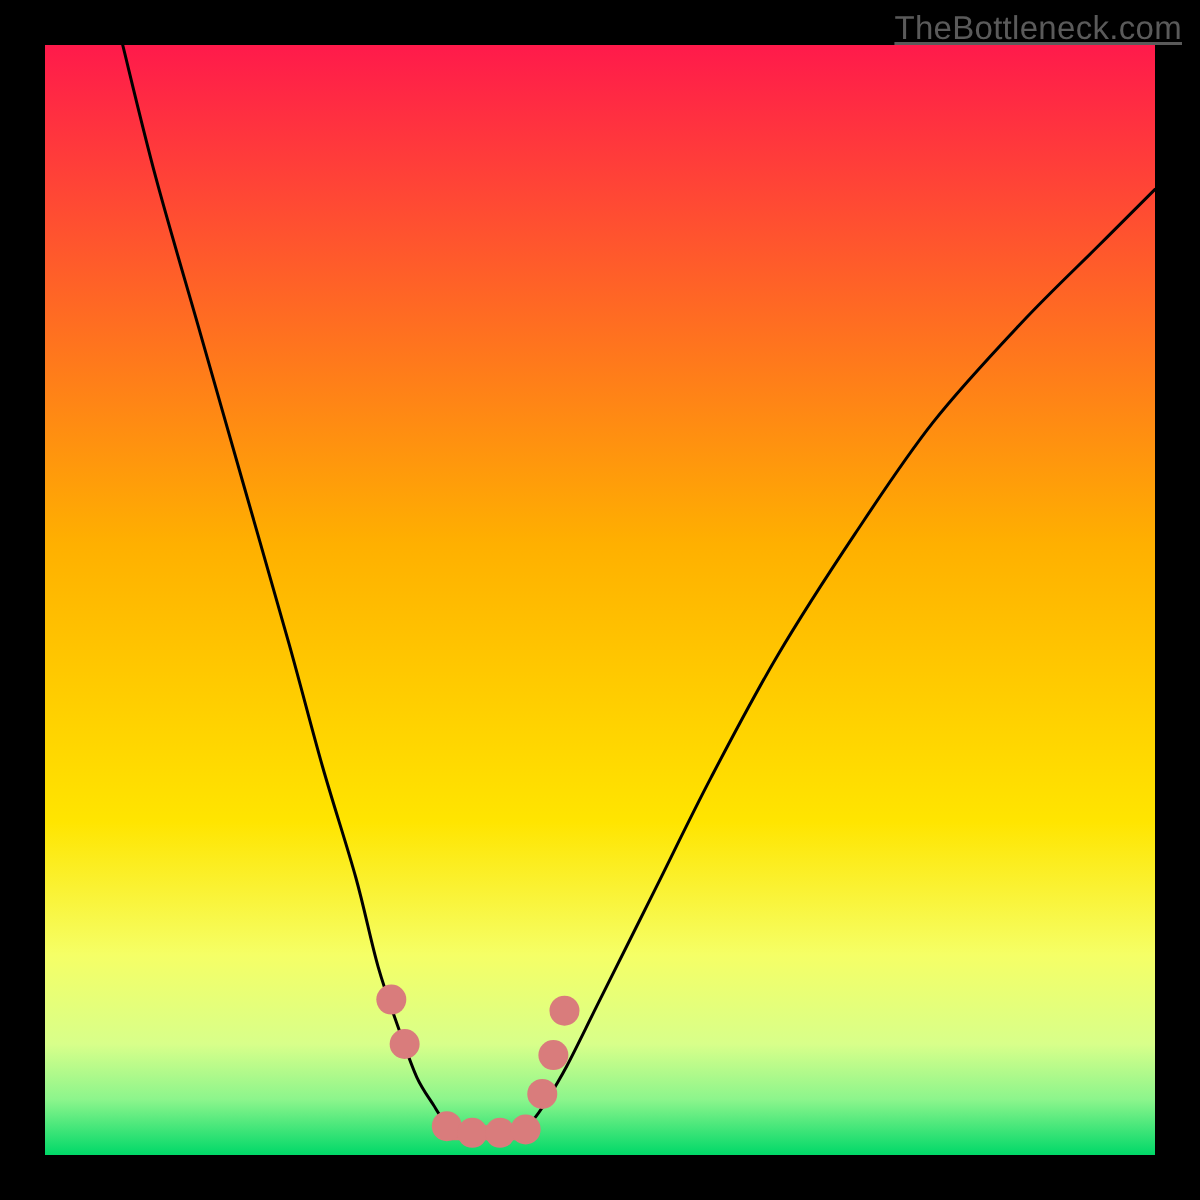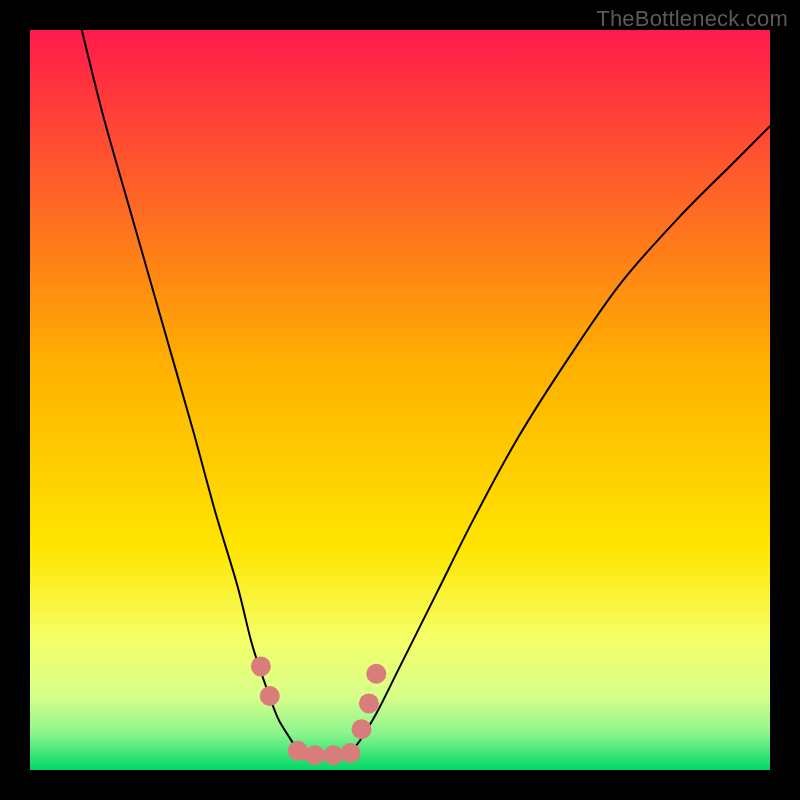--- a/index.html
+++ b/index.html
@@ -19,20 +19,21 @@
   }
   .watermark {
     position: absolute;
     top: 6px;
     right: 12px;
     color: #5a5a5a;
     font-size: 22px;
     font-weight: 400;
     z-index: 5;
     letter-spacing: 0.2px;
+    text-decoration: underline;
   }
   .plot {
     position: absolute;
     left: 30px;
     top: 30px;
     width: 740px;
     height: 740px;
   }
   .plot svg {
     display: block;

